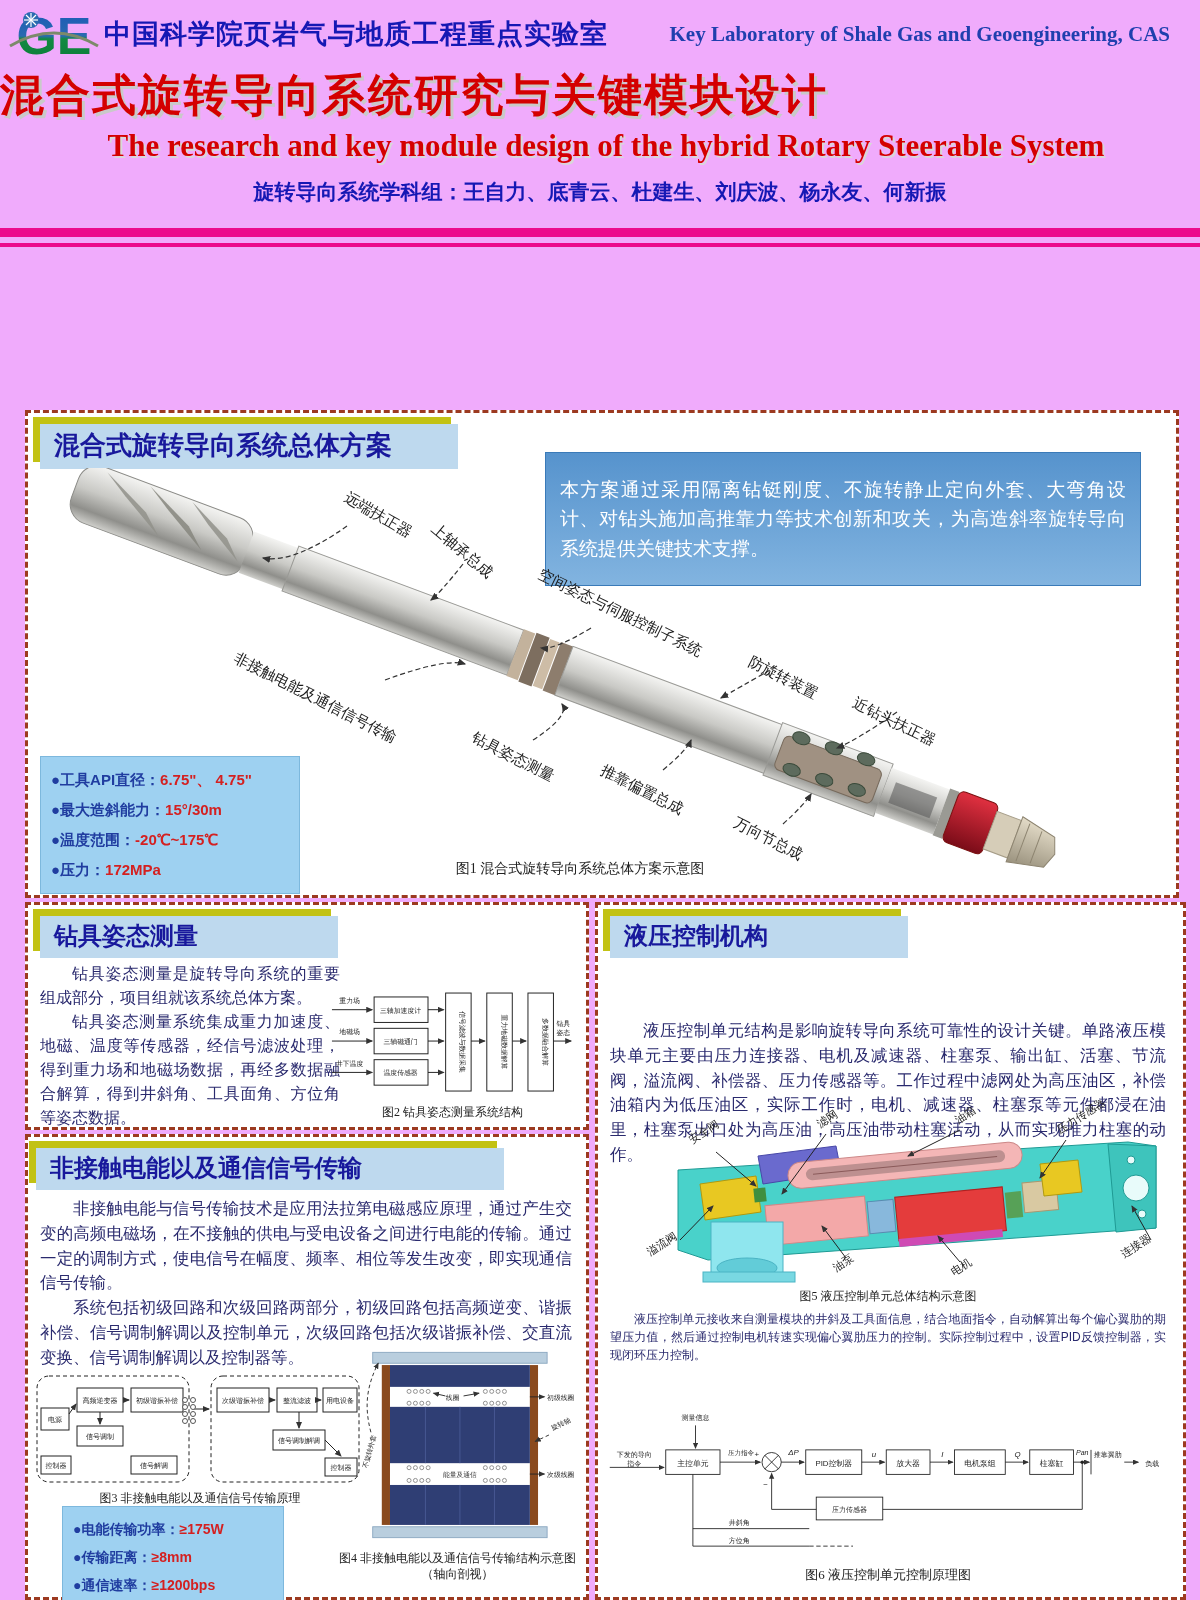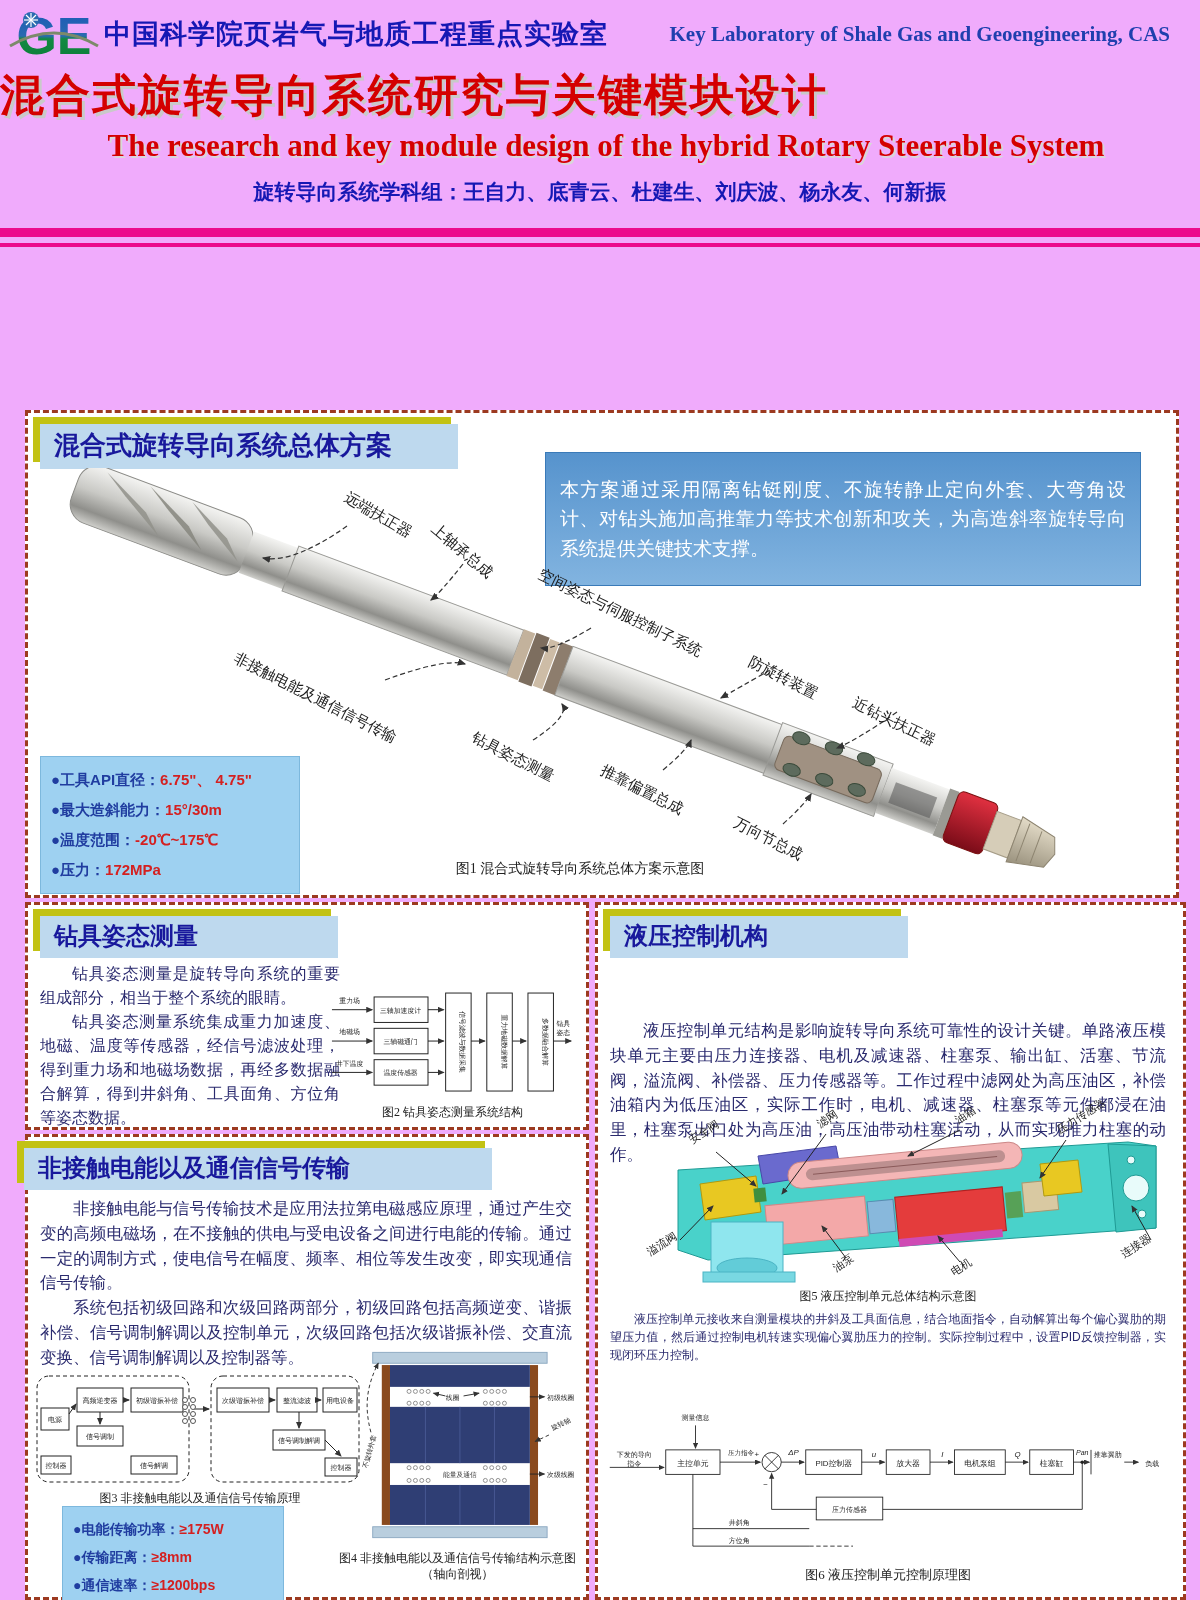--- a/index.html
+++ b/index.html
@@ -163,21 +163,21 @@
     <div class="spec-row">
       <span class="k">●温度范围：</span><span class="v">-20℃~175℃</span></div>
     <div class="spec-row">
       <span class="k">●压力：</span><span class="v">172MPa</span></div>
   </div>
   <div class="caption" style="left:300px;top:860px;width:560px;font-size:14px">图1 混合式旋转导向系统总体方案示意图</div>
 
   <div class="sec" style="left:25px;top:902px;width:558px;height:222px"></div>
   <div class="sec-title small" style="left:40px;top:916px;min-width:270px">钻具姿态测量</div>
   <div class="body-txt" style="left:40px;top:962px;width:300px">
-    <p>钻具姿态测量是旋转导向系统的重要组成部分，相当于整个系统的眼睛。</p>
+    <p>钻具姿态测量是旋转导向系统的重要组成部分，项目组就该系统总体方案。</p>
     <p>钻具姿态测量系统集成重力加速度、地磁、温度等传感器，经信号滤波处理，得到重力场和地磁场数据，再经多数据融合解算，得到井斜角、工具面角、方位角等姿态数据。</p>
   </div>
   <svg class="abs" style="left:330px;top:985px" width="245" height="118" viewBox="0 0 250 120">
     <g fill="none" stroke="#222" stroke-width="1">
       <rect x="45" y="12" width="55" height="26"></rect>
         <rect x="45" y="44" width="55" height="26"></rect>
       <rect x="45" y="76" width="55" height="26"></rect>
       <rect x="118" y="8" width="26" height="100"></rect>
         <rect x="160" y="8" width="26" height="100"></rect>
       <rect x="202" y="8" width="26" height="100"></rect>
@@ -203,21 +203,21 @@
       <text transform="translate(133,58) rotate(90)">信号滤波与数据采集</text>
       <text transform="translate(175,58) rotate(90)">重力地磁数据解算</text>
       <text transform="translate(217,58) rotate(90)">多数据融合解算</text>
       <text x="238" y="42">钻具</text>
       <text x="238" y="51">姿态</text>
     </g>
   </svg>
   <div class="caption tiny" style="left:330px;top:1104px;width:245px">图2 钻具姿态测量系统结构</div>
 
   <div class="sec" style="left:25px;top:1134px;width:558px;height:460px"></div>
-  <div class="sec-title small" style="left:24px;top:1148px;min-width:440px">非接触电能以及通信信号传输</div>
+  <div class="sec-title small" style="left:36px;top:1148px;min-width:440px">非接触电能以及通信信号传输</div>
   <div class="body-txt" style="left:40px;top:1196px;width:532px;font-size:16.5px">
     <p>非接触电能与信号传输技术是应用法拉第电磁感应原理，通过产生交变的高频电磁场，在不接触的供电与受电设备之间进行电能的传输。通过一定的调制方式，使电信号在幅度、频率、相位等发生改变，即实现通信信号传输。</p>
     <p>系统包括初级回路和次级回路两部分，初级回路包括高频逆变、谐振补偿、信号调制解调以及控制单元，次级回路包括次级谐振补偿、交直流变换、信号调制解调以及控制器等。</p>
   </div>
 
   <svg class="abs" style="left:33px;top:1370px" width="330" height="118" viewBox="0 0 330 118">
     <g fill="none" stroke="#222" stroke-width="1">
       <rect x="4" y="6" width="152" height="106" rx="12" stroke-dasharray="4,3"></rect>
       <rect x="178" y="6" width="148" height="106" rx="12" stroke-dasharray="4,3"></rect>
       <rect x="8" y="38" width="28" height="22"></rect>

